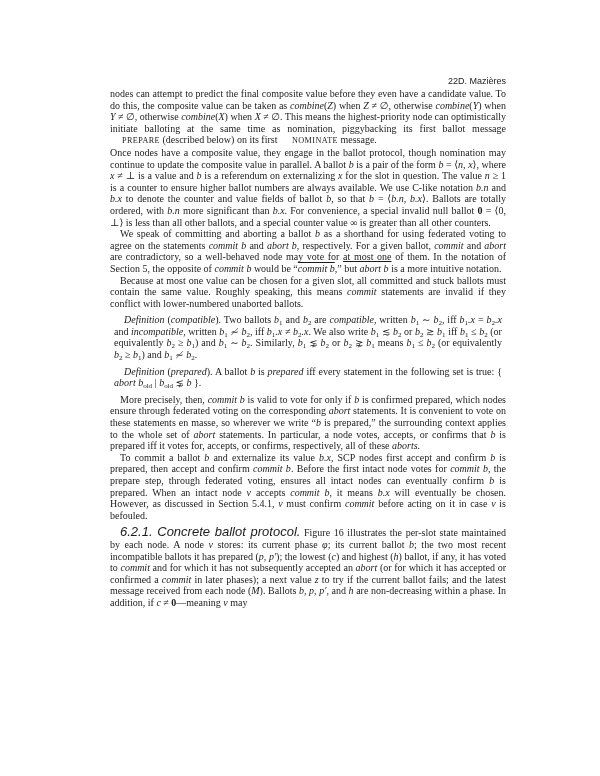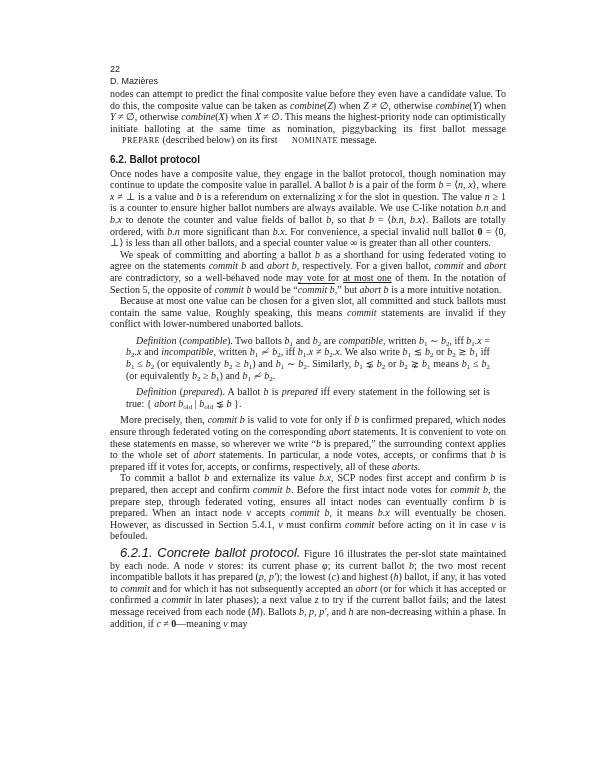--- a/index.html
+++ b/index.html
@@ -15,43 +15,42 @@
     width: 600px;
     height: 776px;
     background: #ffffff;
     color: #1b1b1b;
     font-family: "Liberation Serif", "DejaVu Serif", serif;
     font-size: 10px;
     line-height: 11.6px;
   }
   .running-header {
     position: absolute;
-    top: 64px;
+    top: 76px;
     left: 110px;
     width: 396px;
     display: flex;
-    justify-content: space-between;
+    justify-content: flex-end;
     font-family: "Liberation Sans", "DejaVu Sans", sans-serif;
     font-size: 9px;
     color: #222;
-    flex-direction: column;
   }
   .content {
     position: absolute;
     top: 88px;
     left: 110px;
     width: 396px;
     text-align: justify;
   }
   .content p {
     margin: 0;
     text-indent: 10px;
   }
   .content p.noindent { text-indent: 0; }
-  .content p.defpara { margin: 5px 16px; }
+  .content p.defpara { margin: 5px 4px; }
   .content p.subsec { margin-top: 5px; }
   .content h2 {
     font-family: "Liberation Sans", "DejaVu Sans", sans-serif;
     font-size: 10px;
     font-weight: bold;
     margin: 7px 0 2px 0;
     text-align: left;
     color: #1b1b1b;
   }
   .seg-i { font-style: italic; }
@@ -74,21 +73,20 @@
 </head>
 <body>
 
 <div class="page">
   <div class="running-header">
     <span>22</span>
     <span>D. Mazières</span>
   </div>
   <div class="content" id="content">
       <p class="noindent"><span>nodes can attempt to predict the final composite value before they even have a candidate value. To do this, the composite value can be taken as </span><span class="seg-i">combine</span><span>(</span><span class="seg-i">Z</span><span>) when </span><span class="seg-i">Z</span><span> ≠ ∅, otherwise </span><span class="seg-i">combine</span><span>(</span><span class="seg-i">Y</span><span>) when </span><span class="seg-i">Y</span><span> ≠ ∅, otherwise </span><span class="seg-i">combine</span><span>(</span><span class="seg-i">X</span><span>) when </span><span class="seg-i">X</span><span> ≠ ∅. This means the highest-priority node can optimistically initiate balloting at the same time as nomination, piggybacking its first ballot message </span><span class="seg-sc">PREPARE</span><span> (described below) on its first </span><span class="seg-sc">NOMINATE</span><span> message.</span></p>
-      <h2>6.2. Ballot protocol</h2>
       <p class="noindent"><span>Once nodes have a composite value, they engage in the ballot protocol, though nomination may continue to update the composite value in parallel. A ballot </span><span class="seg-i">b</span><span> is a pair of the form </span><span class="seg-i">b</span><span> = ⟨</span><span class="seg-i">n</span><span>, </span><span class="seg-i">x</span><span>⟩, where </span><span class="seg-i">x</span><span> ≠ ⊥ is a value and </span><span class="seg-i">b</span><span> is a referendum on externalizing </span><span class="seg-i">x</span><span> for the slot in question. The value </span><span class="seg-i">n</span><span> ≥ 1 is a counter to ensure higher ballot numbers are always available. We use C-like notation </span><span class="seg-i">b.n</span><span> and </span><span class="seg-i">b.x</span><span> to denote the counter and value fields of ballot </span><span class="seg-i">b</span><span>, so that </span><span class="seg-i">b</span><span> = ⟨</span><span class="seg-i">b.n</span><span>, </span><span class="seg-i">b.x</span><span>⟩. Ballots are totally ordered, with </span><span class="seg-i">b.n</span><span> more significant than </span><span class="seg-i">b.x</span><span>. For convenience, a special invalid null ballot </span><span class="seg-b">0</span><span> = ⟨0, ⊥⟩ is less than all other ballots, and a special counter value ∞ is greater than all other counters.</span></p>
       <p><span>We speak of committing and aborting a ballot </span><span class="seg-i">b</span><span> as a shorthand for using federated voting to agree on the statements </span><span class="seg-i">commit b</span><span> and </span><span class="seg-i">abort b</span><span>, respectively. For a given ballot, </span><span class="seg-i">commit</span><span> and </span><span class="seg-i">abort</span><span> are contradictory, so a well-behaved node may vote for </span><span class="seg-u">at most one</span><span> of them. In the notation of Section 5, the opposite of </span><span class="seg-i">commit b</span><span> would be “</span><span class="seg-i seg-ov">commit b</span><span>,” but </span><span class="seg-i">abort b</span><span> is a more intuitive notation.</span></p>
       <p><span>Because at most one value can be chosen for a given slot, all committed and stuck ballots must contain the same value. Roughly speaking, this means </span><span class="seg-i">commit</span><span> statements are invalid if they conflict with lower-numbered unaborted ballots.</span></p>
       <p class="defpara"><span class="seg-i">Definition</span><span> (</span><span class="seg-i">compatible</span><span>). Two ballots </span><span class="seg-i">b</span><span class="seg-sub">1</span><span> and </span><span class="seg-i">b</span><span class="seg-sub">2</span><span> are </span><span class="seg-i">compatible</span><span>, written </span><span class="seg-i">b</span><span class="seg-sub">1</span><span> ∼ </span><span class="seg-i">b</span><span class="seg-sub">2</span><span>, iff </span><span class="seg-i">b</span><span class="seg-sub">1</span><span class="seg-i">.x</span><span> = </span><span class="seg-i">b</span><span class="seg-sub">2</span><span class="seg-i">.x</span><span> and </span><span class="seg-i">incompatible</span><span>, written </span><span class="seg-i">b</span><span class="seg-sub">1</span><span> ≁ </span><span class="seg-i">b</span><span class="seg-sub">2</span><span>, iff </span><span class="seg-i">b</span><span class="seg-sub">1</span><span class="seg-i">.x</span><span> ≠ </span><span class="seg-i">b</span><span class="seg-sub">2</span><span class="seg-i">.x</span><span>. We also write </span><span class="seg-i">b</span><span class="seg-sub">1</span><span> ≲ </span><span class="seg-i">b</span><span class="seg-sub">2</span><span> or </span><span class="seg-i">b</span><span class="seg-sub">2</span><span> ≳ </span><span class="seg-i">b</span><span class="seg-sub">1</span><span> iff </span><span class="seg-i">b</span><span class="seg-sub">1</span><span> ≤ </span><span class="seg-i">b</span><span class="seg-sub">2</span><span> (or equivalently </span><span class="seg-i">b</span><span class="seg-sub">2</span><span> ≥ </span><span class="seg-i">b</span><span class="seg-sub">1</span><span>) and </span><span class="seg-i">b</span><span class="seg-sub">1</span><span> ∼ </span><span class="seg-i">b</span><span class="seg-sub">2</span><span>. Similarly, </span><span class="seg-i">b</span><span class="seg-sub">1</span><span> ⋦ </span><span class="seg-i">b</span><span class="seg-sub">2</span><span> or </span><span class="seg-i">b</span><span class="seg-sub">2</span><span> ⋧ </span><span class="seg-i">b</span><span class="seg-sub">1</span><span> means </span><span class="seg-i">b</span><span class="seg-sub">1</span><span> ≤ </span><span class="seg-i">b</span><span class="seg-sub">2</span><span> (or equivalently </span><span class="seg-i">b</span><span class="seg-sub">2</span><span> ≥ </span><span class="seg-i">b</span><span class="seg-sub">1</span><span>) and </span><span class="seg-i">b</span><span class="seg-sub">1</span><span> ≁ </span><span class="seg-i">b</span><span class="seg-sub">2</span><span>.</span></p>
       <p class="defpara"><span class="seg-i">Definition</span><span> (</span><span class="seg-i">prepared</span><span>). A ballot </span><span class="seg-i">b</span><span> is </span><span class="seg-i">prepared</span><span> iff every statement in the following set is true: { </span><span class="seg-i">abort b</span><span class="seg-sub">old</span><span> | </span><span class="seg-i">b</span><span class="seg-sub">old</span><span> ⋦ </span><span class="seg-i">b</span><span> }.</span></p>
       <p><span>More precisely, then, </span><span class="seg-i">commit b</span><span> is valid to vote for only if </span><span class="seg-i">b</span><span> is confirmed prepared, which nodes ensure through federated voting on the corresponding </span><span class="seg-i">abort</span><span> statements. It is convenient to vote on these statements en masse, so wherever we write “</span><span class="seg-i">b</span><span> is prepared,” the surrounding context applies to the whole set of </span><span class="seg-i">abort</span><span> statements. In particular, a node votes, accepts, or confirms that </span><span class="seg-i">b</span><span> is prepared iff it votes for, accepts, or confirms, respectively, all of these </span><span class="seg-i">aborts</span><span>.</span></p>
       <p><span>To commit a ballot </span><span class="seg-i">b</span><span> and externalize its value </span><span class="seg-i">b.x</span><span>, SCP nodes first accept and confirm </span><span class="seg-i">b</span><span> is prepared, then accept and confirm </span><span class="seg-i">commit b</span><span>. Before the first intact node votes for </span><span class="seg-i">commit b</span><span>, the prepare step, through federated voting, ensures all intact nodes can eventually confirm </span><span class="seg-i">b</span><span> is prepared. When an intact node </span><span class="seg-i">v</span><span> accepts </span><span class="seg-i">commit b</span><span>, it means </span><span class="seg-i">b.x</span><span> will eventually be chosen. However, as discussed in Section 5.4.1, </span><span class="seg-i">v</span><span> must confirm </span><span class="seg-i">commit</span><span> before acting on it in case </span><span class="seg-i">v</span><span> is befouled.</span></p>
       <p class="subsec"><span class="seg-hsub">6.2.1. Concrete ballot protocol.</span><span> Figure 16 illustrates the per-slot state maintained by each node. A node </span><span class="seg-i">v</span><span> stores: its current phase </span><span class="seg-i">φ</span><span>; its current ballot </span><span class="seg-i">b</span><span>; the two most recent incompatible ballots it has prepared (</span><span class="seg-i">p</span><span>, </span><span class="seg-i">p′</span><span>); the lowest (</span><span class="seg-i">c</span><span>) and highest (</span><span class="seg-i">h</span><span>) ballot, if any, it has voted to </span><span class="seg-i">commit</span><span> and for which it has not subsequently accepted an </span><span class="seg-i">abort</span><span> (or for which it has accepted or confirmed a </span><span class="seg-i">commit</span><span> in later phases); a next value </span><span class="seg-i">z</span><span> to try if the current ballot fails; and the latest message received from each node (</span><span class="seg-i">M</span><span>). Ballots </span><span class="seg-i">b</span><span>, </span><span class="seg-i">p</span><span>, </span><span class="seg-i">p′</span><span>, and </span><span class="seg-i">h</span><span> are non-decreasing within a phase. In addition, if </span><span class="seg-i">c</span><span> ≠ </span><span class="seg-b">0</span><span>—meaning </span><span class="seg-i">v</span><span> may</span></p>
     </div>
 </div>

